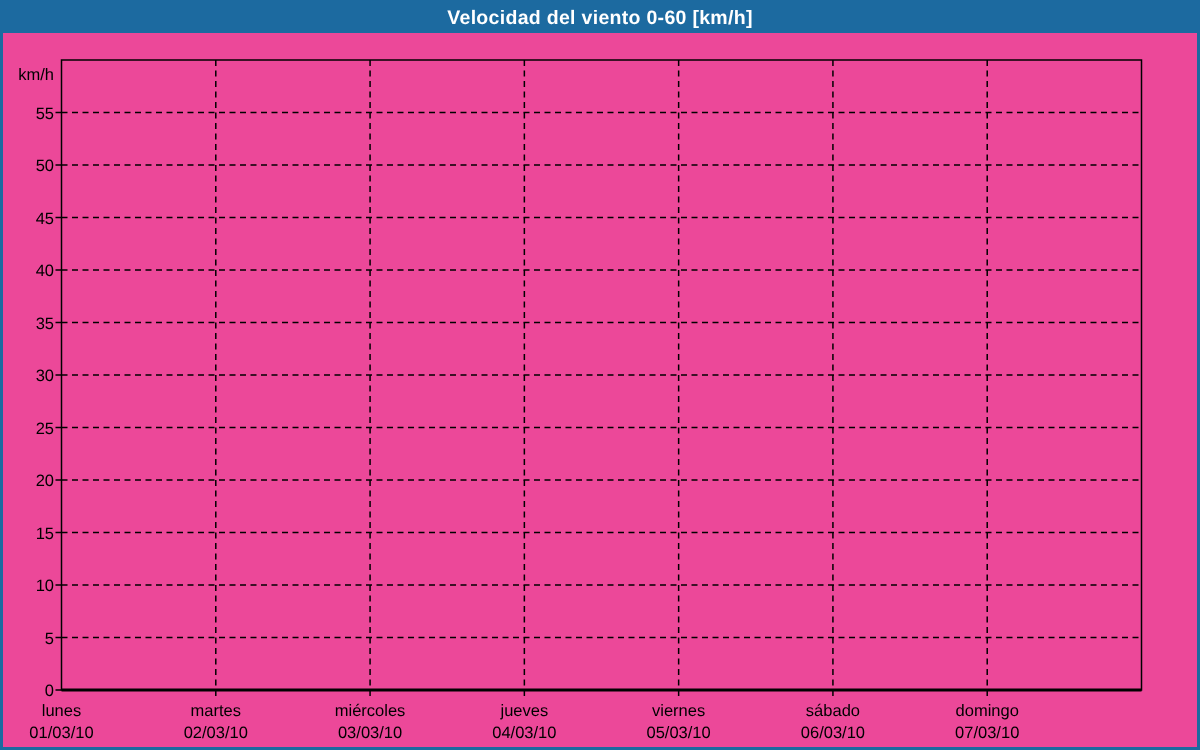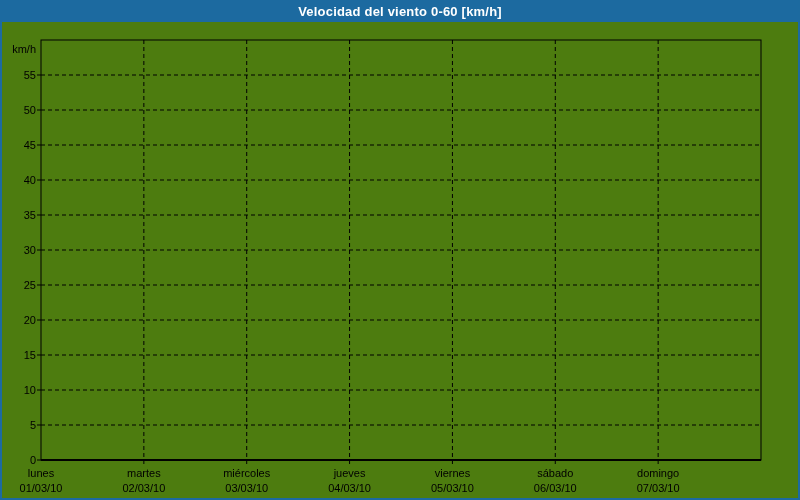--- a/index.html
+++ b/index.html
@@ -2,21 +2,21 @@
 <html><head>
 <meta charset="utf-8">
 <style>
   html, body { margin: 0; padding: 0; background: #ffffff; }
   .frame {
     position: relative;
     width: 800px;
     height: 500px;
     box-sizing: border-box;
     border: 2px solid #1c6aa0;
-    background: #4d7c0f;
+    background: #ec4899;
     font-family: "Liberation Sans", sans-serif;
     overflow: hidden;
   }
   .titlebar {
     position: absolute;
     top: 0; left: 0; right: 0;
     height: 20px;
     background: #1c6aa0;
     color: #ffffff;
     font-size: 13px;

